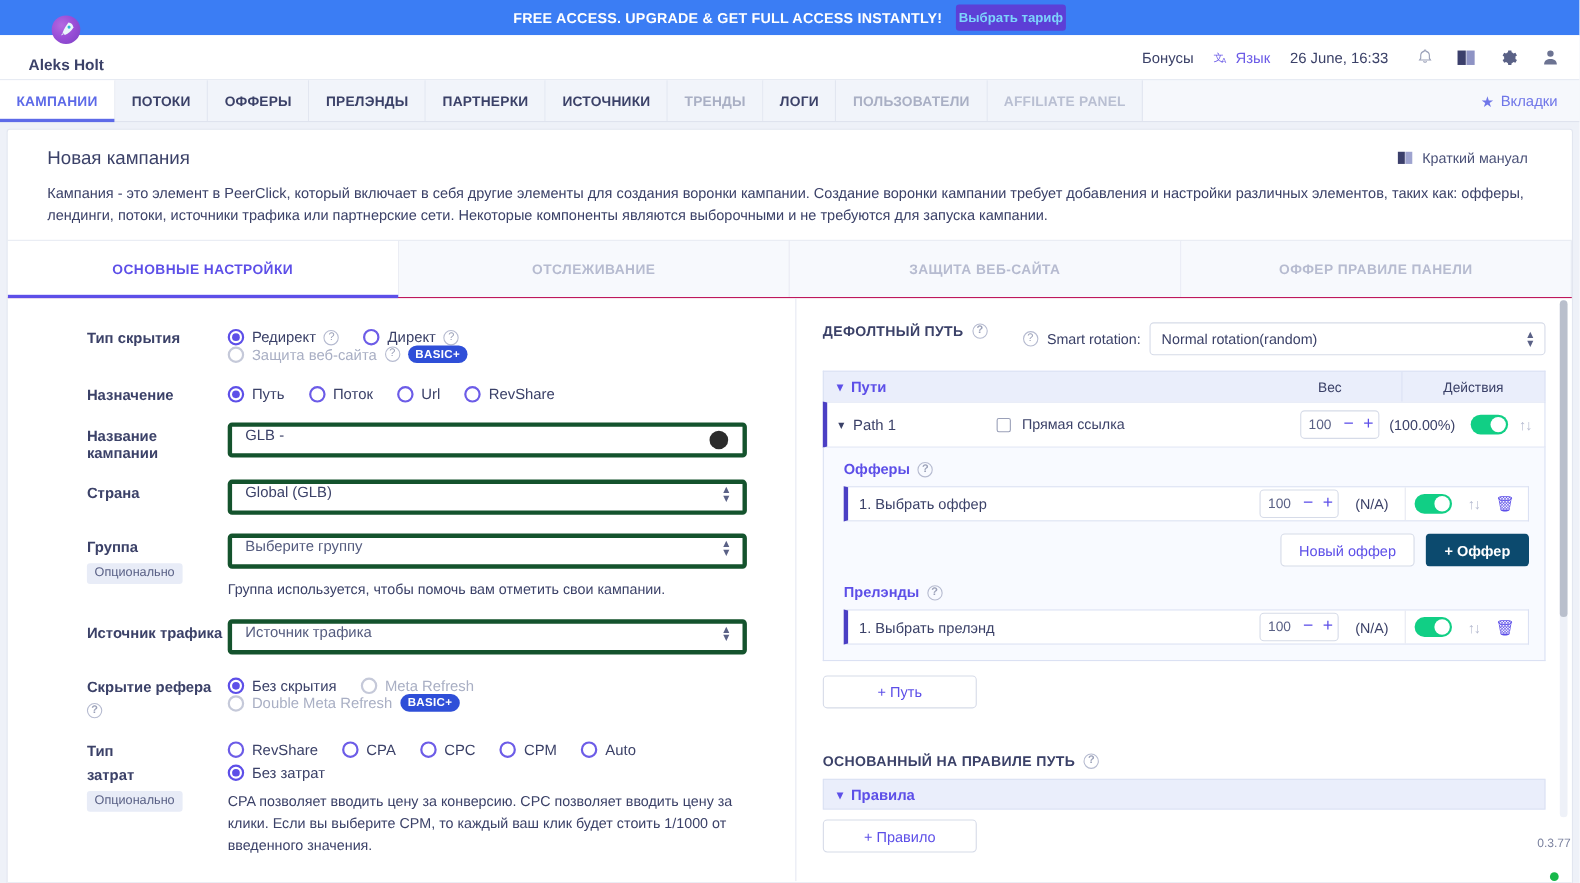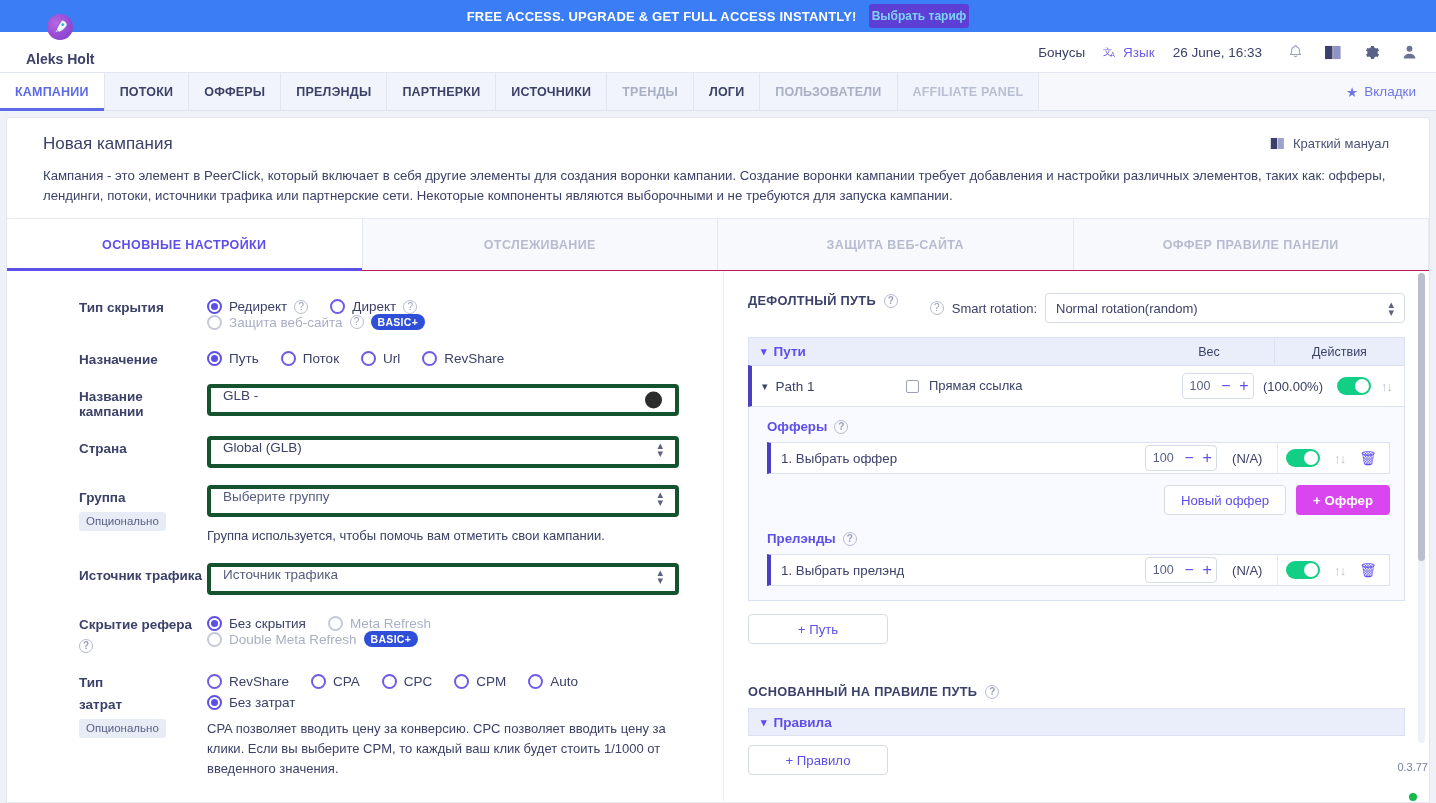--- a/index.html
+++ b/index.html
@@ -210,21 +210,21 @@
   .item-name { flex:1; font-size:13.3px; color:#3b4168; }
   .na { font-size:13px; color:#3b4168; width:60px; text-align:center; }
   .item-actions { display:flex; align-items:center; gap:14px; padding:0 12px 0 8px; border-left:1px solid #e6e9f2; height:100%;}
   .btn-row { display:flex; justify-content:flex-end; gap:10px; margin-top:11px; }
   .btn {
     height:30px; padding:0 16px; border-radius:4px; font-size:13.2px;
     display:flex; align-items:center; justify-content:center; cursor:pointer;
     font-family:inherit; border:1px solid transparent; font-weight:normal;
   }
   .btn-outline { background:#fff; border:1px solid #d6dbe8; color:#5d4fe8; }
-  .btn-primary { background:#d946ef; color:#fff; font-weight:bold; }
+  .btn-primary { background:#0c4a6e; color:#fff; font-weight:bold; }
   .btn-wide { background:#fff; border:1px solid #d6dbe8; color:#5d4fe8; width:140px; height:30px;
     border-radius:4px; display:flex; align-items:center; justify-content:center; gap:6px;
     font-size:13.2px; cursor:pointer; margin-top:13px; }
 
   .rules-head {
     display:flex; align-items:center; height:28px; background:#eaeefb;
     border:1px solid #dbe1f3; font-size:13.5px; padding-left:12px; gap:7px;
     color:#5d4fe8; font-weight:bold; margin-top:9px;
   }
 

